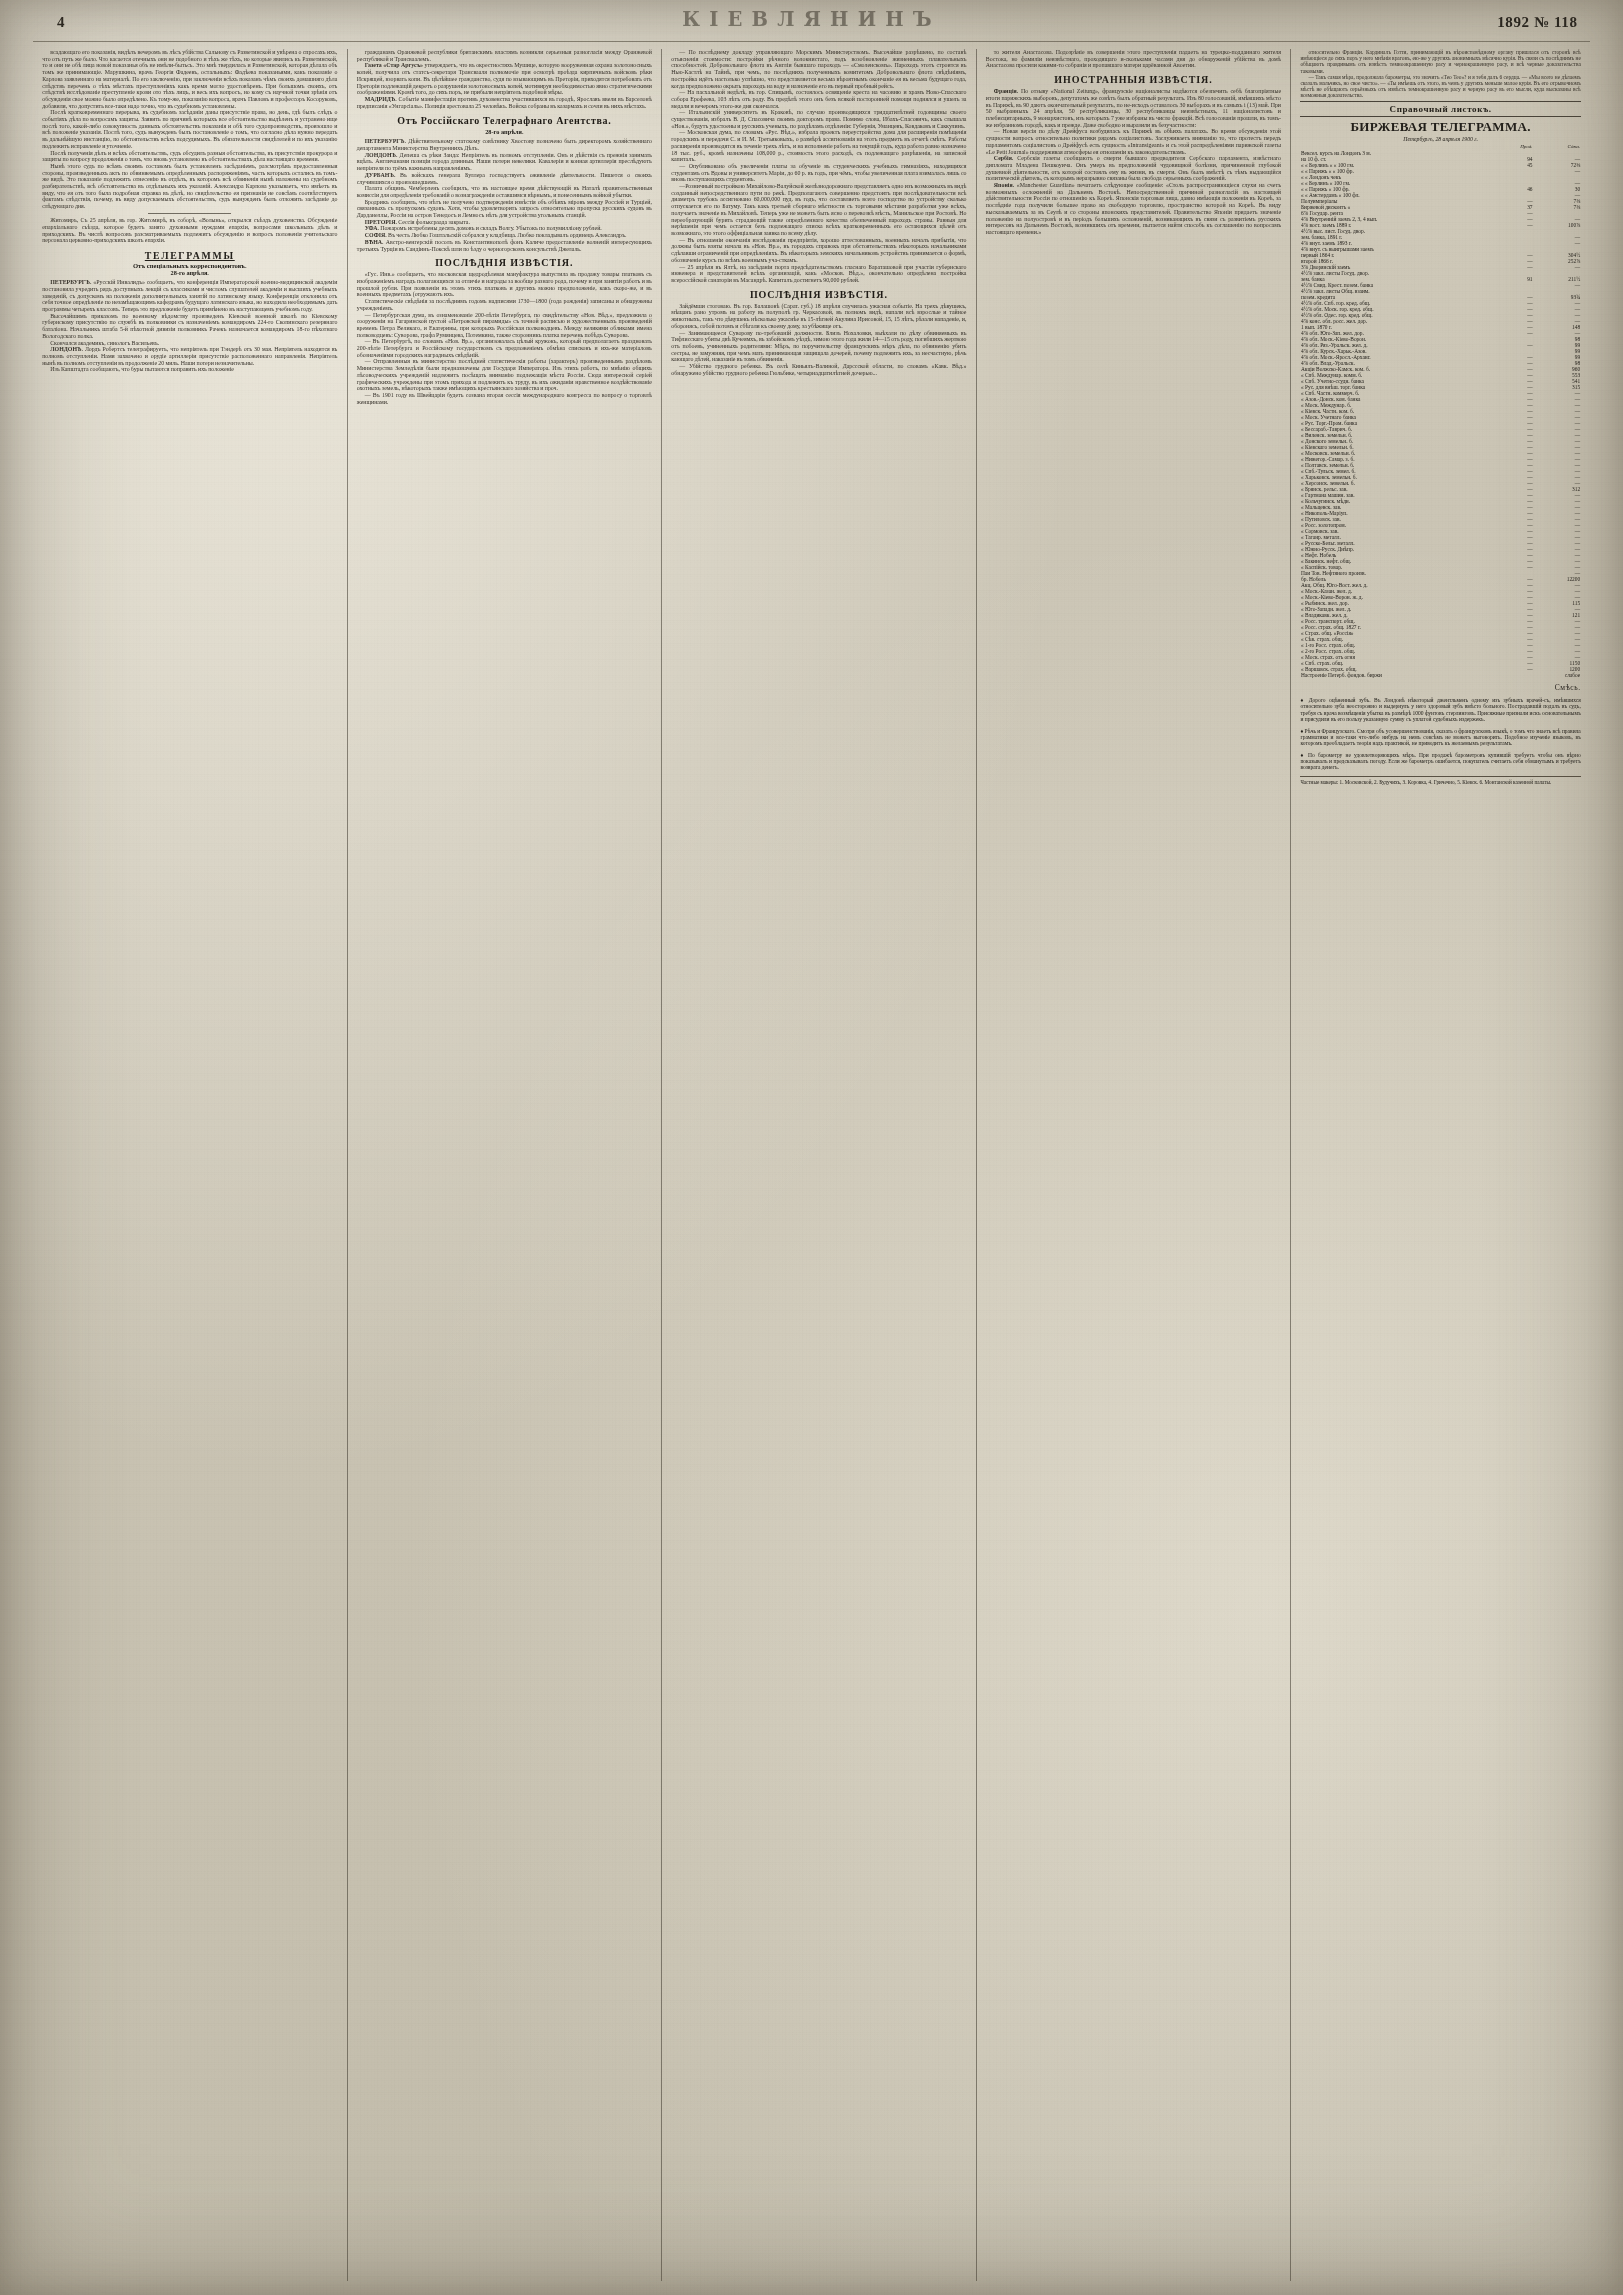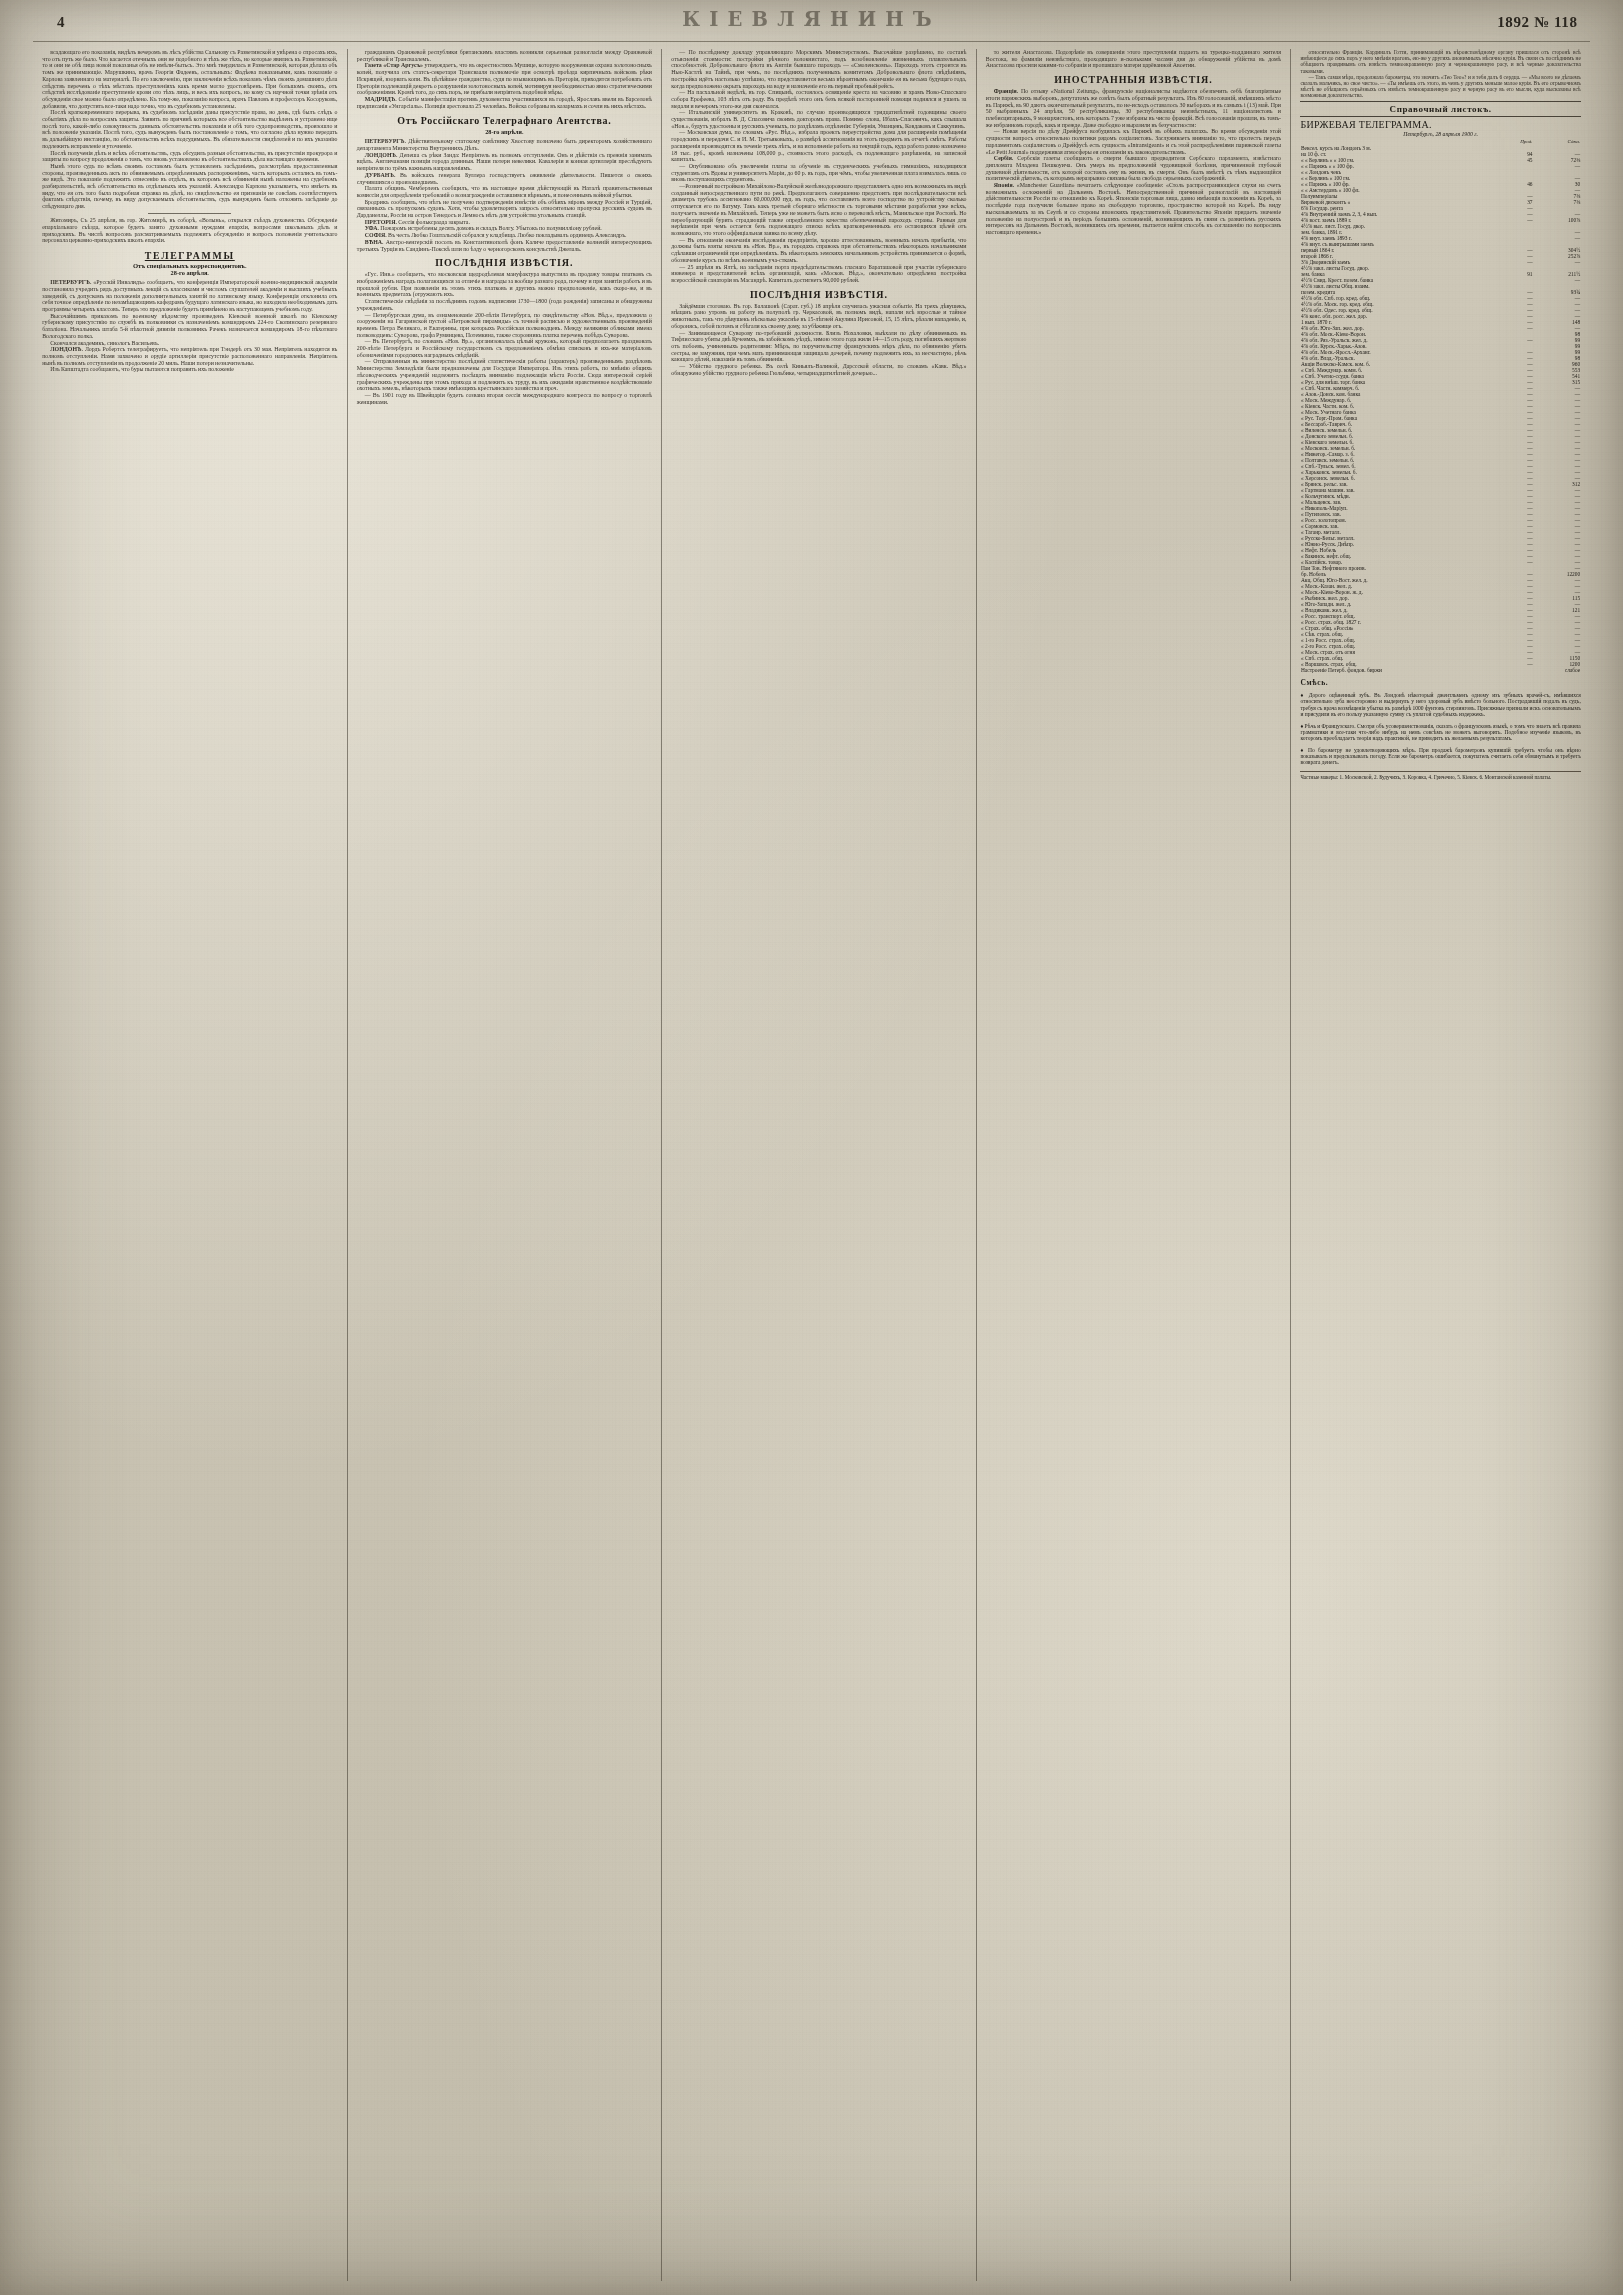--- a/index.html
+++ b/index.html
@@ -158,23 +158,23 @@
     text-align: center;
     font-weight: bold;
     font-size: 9px;
     letter-spacing: 0.6px;
     margin: 2.3px 0 1.1px 0;
     border-top: 1.1px solid #4a443a;
     border-bottom: 0.6px solid #4a443a;
     padding: 2.3px 0 1.7px 0;
   }
   .ref-sub {
-    text-align: left;
-    font-weight: normal;
-    font-size: 10px;
+    text-align: center;
+    font-weight: bold;
+    font-size: 13px;
     letter-spacing: 0.3px;
     margin: 2.3px 0 0.6px 0;
   }
   .ref-date {
     text-align: center;
     font-size: 5.7px;
     font-style: italic;
     margin-bottom: 2.3px;
   }
   table.quotes {
@@ -203,22 +203,22 @@
     text-align: right;
     width: 17%;
   }
   .quotes-hdr td {
     font-size: 5px;
     text-align: right;
     font-style: italic;
     padding-bottom: 1.1px;
   }
   .mix-head {
-    text-align: left;
-    font-weight: bold;
+    text-align: right;
+    font-weight: normal;
     font-size: 7.5px;
     letter-spacing: 0.6px;
     margin: 4.6px 0 2.3px 0;
   }
   .footnote {
     font-size: 5.2px;
     line-height: 6px;
     text-align: justify;
     margin-top: 3.4px;
     border-top: 0.6px solid #5a5245;

